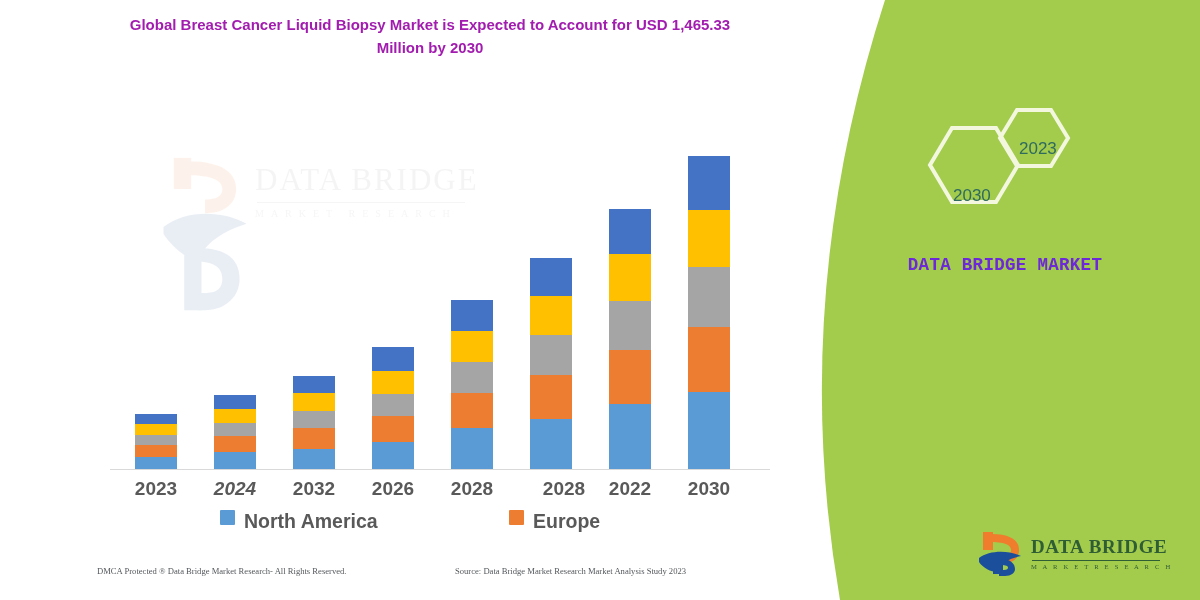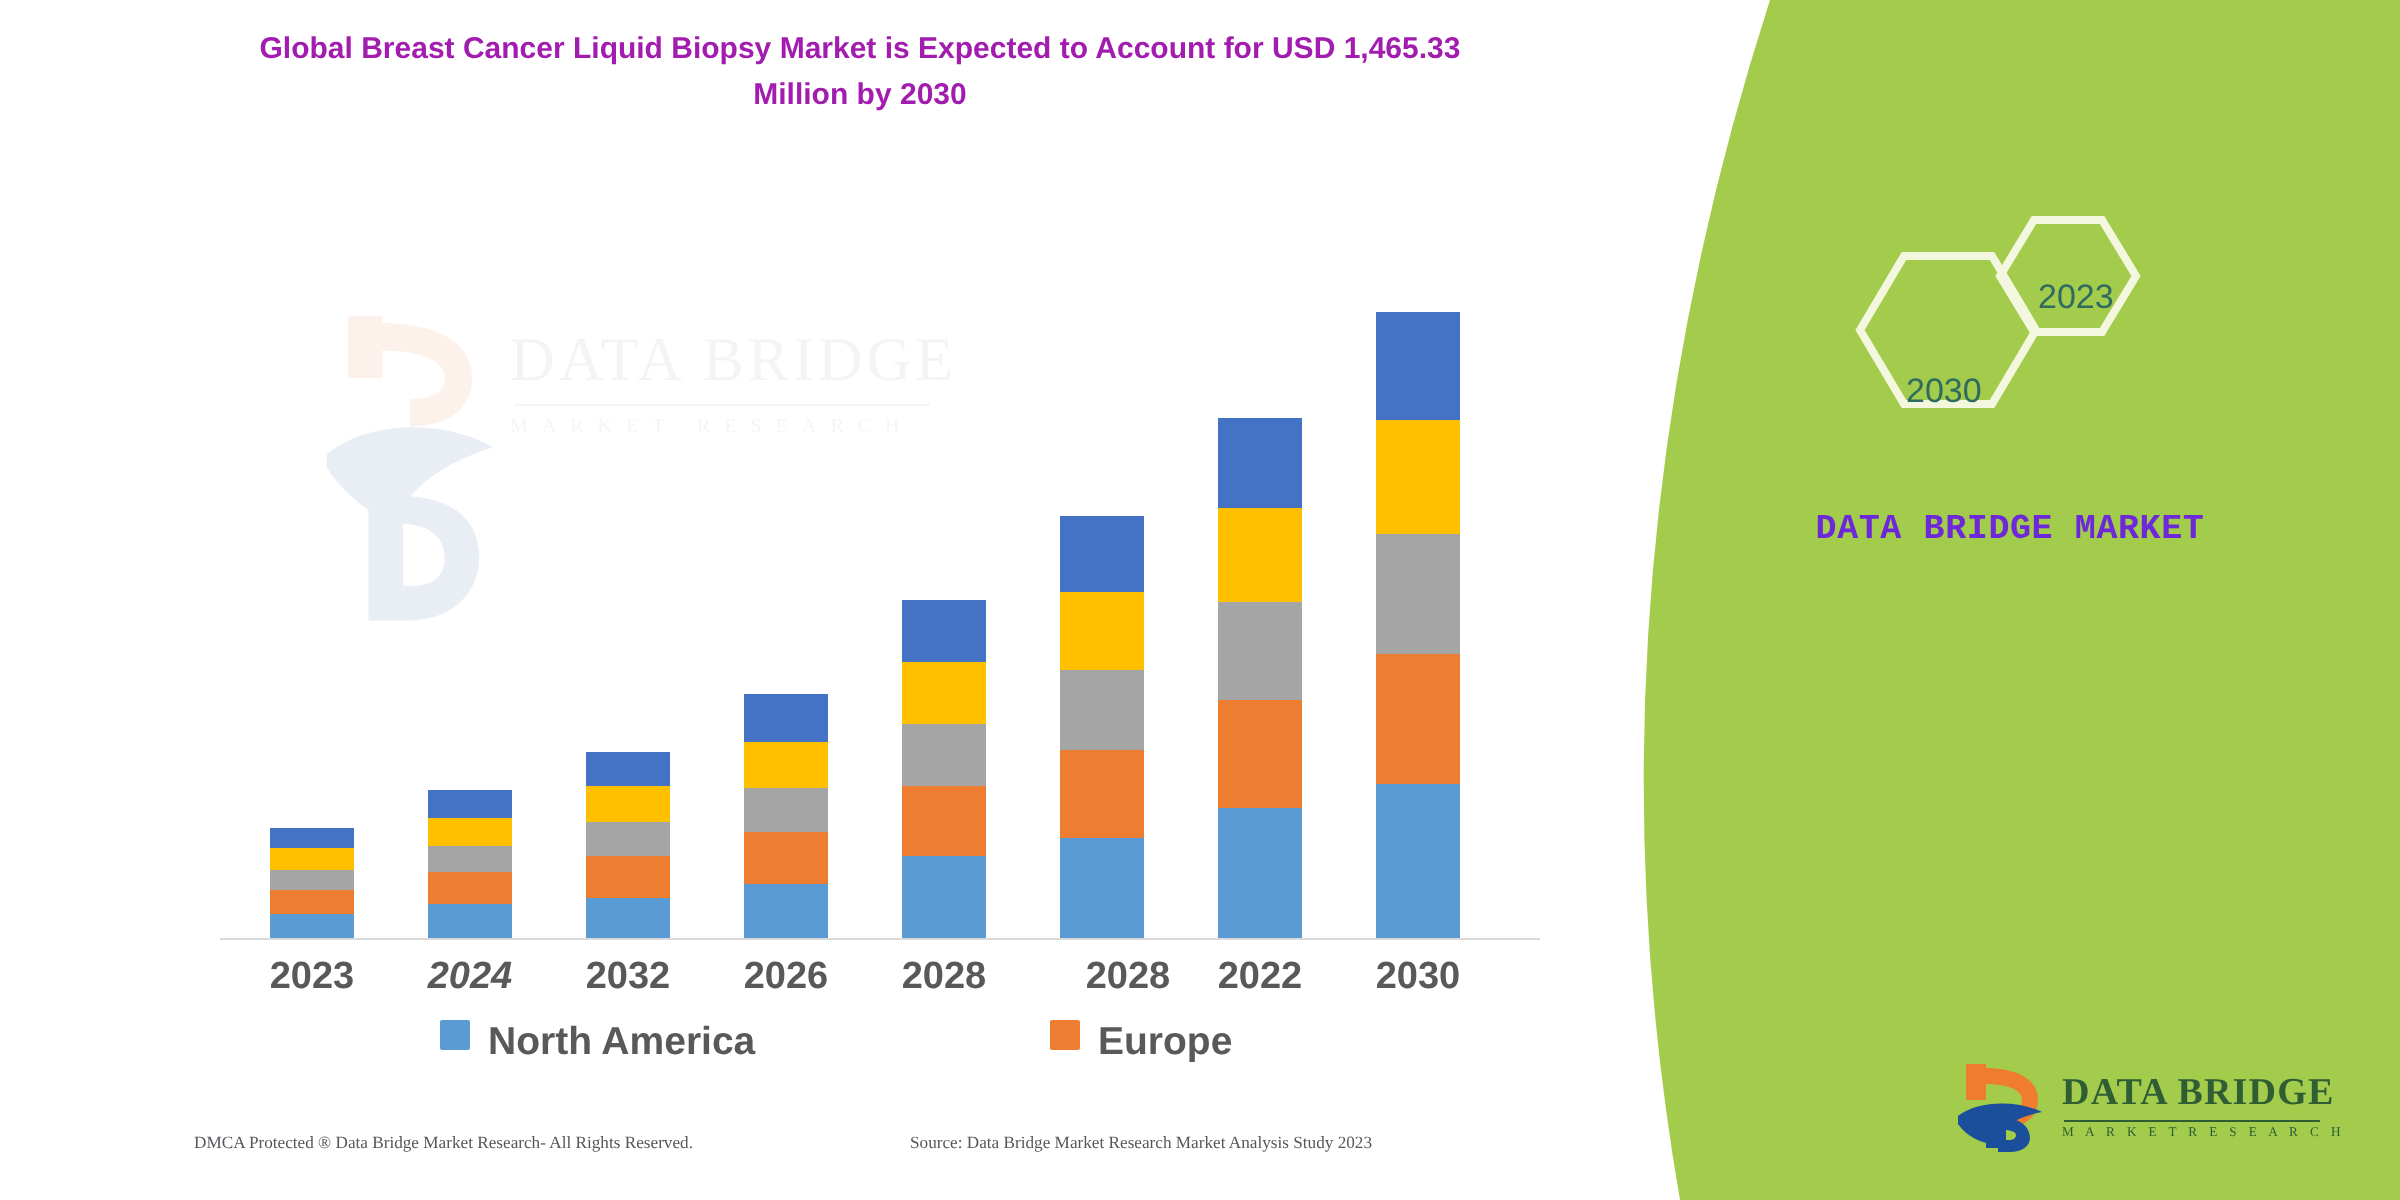--- a/index.html
+++ b/index.html
@@ -178,21 +178,21 @@
       <div class="xlabel" style="left: 434px; text-align: center;">2028</div>
       <div class="xlabel" style="left: 500px;">2022</div>
       <div class="xlabel" style="left: 579px;">2030</div>
     </div>
 
   <div class="legend" id="legend">
       <div class="legend-item" style="left: 120px;">
         <span class="legend-swatch" style="background: rgb(91, 155, 213);"></span>
         <span class="legend-label">North America</span>
       </div>
-      <div class="legend-item" style="left: 425px;">
+      <div class="legend-item" style="left: 409px;">
         <span class="legend-swatch" style="background: rgb(237, 125, 49);"></span>
         <span class="legend-label">Europe</span>
       </div>
     </div>
 
   <div class="footer">
     <div class="footer-l">DMCA Protected ® Data Bridge Market Research- All Rights Reserved.</div>
     <div class="footer-r">Source: Data Bridge Market Research  Market Analysis Study 2023</div>
   </div>
 

